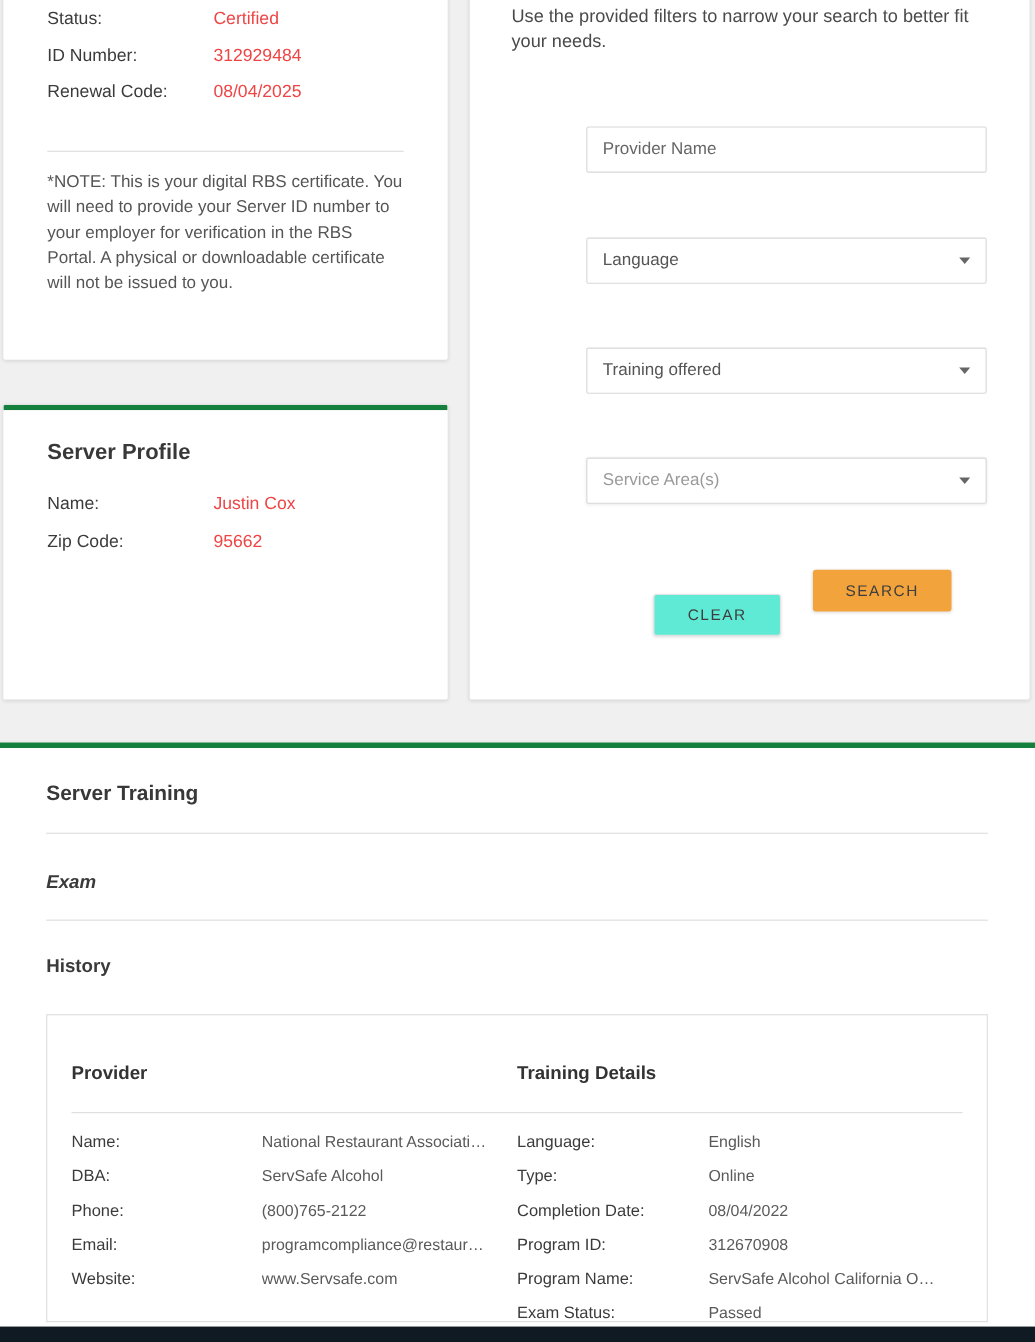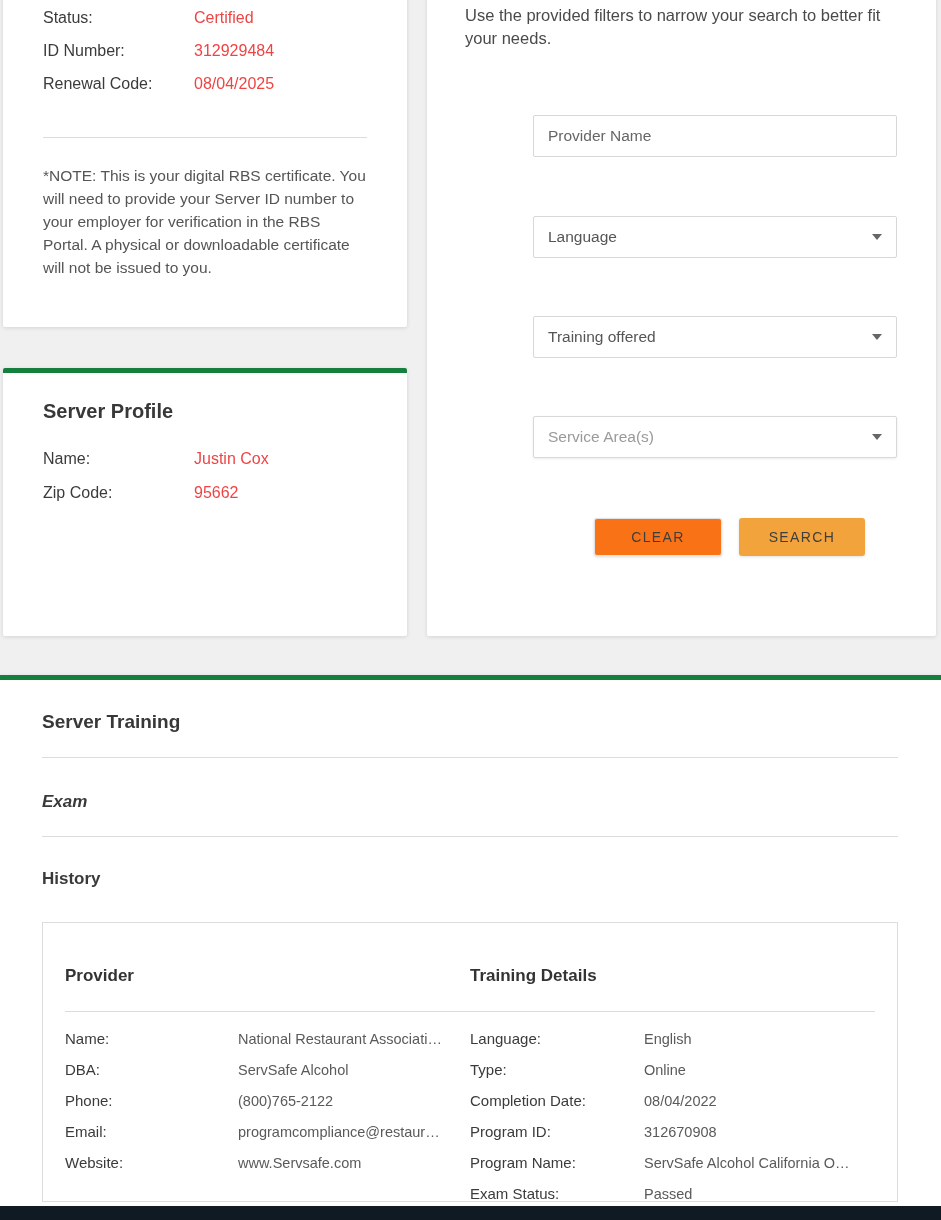--- a/index.html
+++ b/index.html
@@ -16,21 +16,21 @@
   }
   .accent-top { border-top: 5px solid #15803d; }
 
   
   .cert-card { left: 3px; top: -24px; width: 404px; height: 351px; padding: 32px 40px 0 40px; }
   .field-row { display: flex; font-size: 16px; line-height: 19px; margin-bottom: 14px; }
   .field-label { width: 151px; color: #3b3b3b; flex: none; }
   .field-value { color: #ef4444; font-size: 16px; }
   .divider { border: none; border-top: 1px solid #dcdcdc; height: 0; }
   .cert-card .divider { margin-top: 44px; }
-  .note { margin-top: 26px; font-size: 15.5px; line-height: 23px; color: #555555; }
+  .note { margin-top: 16px; font-size: 15.5px; line-height: 23px; color: #555555; }
 
   
   .search-card { left: 427px; top: -34px; width: 509px; height: 670px; padding: 38px 40px 0 38px; }
   .intro { font-size: 16.5px; line-height: 23px; color: #4a4a4a; }
   .text-input, .select {
     position: absolute; left: 73px; width: 364px; height: 42px;
     background: #fff; border: 1px solid #d8d8d8; border-radius: 2px;
     font-size: 15.5px;
     margin-left: 33px;
   }
@@ -44,22 +44,22 @@
   .select-service  { top: 450px; box-shadow: 0 1px 3px rgba(0,0,0,0.08); }
   .select-label { color: #555; }
   .select-service .select-label { color: #9a9a9a; }
   .caret { width: 0; height: 0; border-left: 5px solid transparent;
     border-right: 5px solid transparent; border-top: 6px solid #666; flex: none; }
   .btn {
     position: absolute; top: 552px; height: 38px; border: none; border-radius: 3px;
     font-family: "Liberation Sans", "DejaVu Sans", sans-serif;
     font-size: 14px; letter-spacing: 1.4px; color: #3e3e3e; cursor: pointer;
   }
-  .btn-clear { left: 167px; width: 128px; background: #f97316;
-    border: 1px solid #e3e3e3; box-shadow: 0 1px 3px rgba(0,0,0,0.15); }
+  .btn-clear { left: 167px; width: 116px; background: #5eead4;
+    border: 1px solid #e3e3e3; box-shadow: 0 1px 3px rgba(0,0,0,0.15); margin-top: 22px; }
   .btn-search { left: 312px; width: 126px; background: #F2A33C;
     box-shadow: 0 1px 3px rgba(0,0,0,0.12); }
 
   
   .profile-card { left: 3px; top: 368px; width: 404px; height: 268px; padding: 26px 40px 0 40px; }
   .profile-card h2 { font-size: 20px; line-height: 24px; color: #383838; margin-bottom: 26px; }
   .profile-card .field-row { margin-bottom: 15px; }
 
   
   .training-card { left: 0; top: 675px; width: 941px; height: 531px; padding: 30px 43px 0 42px; border-radius: 0; }

